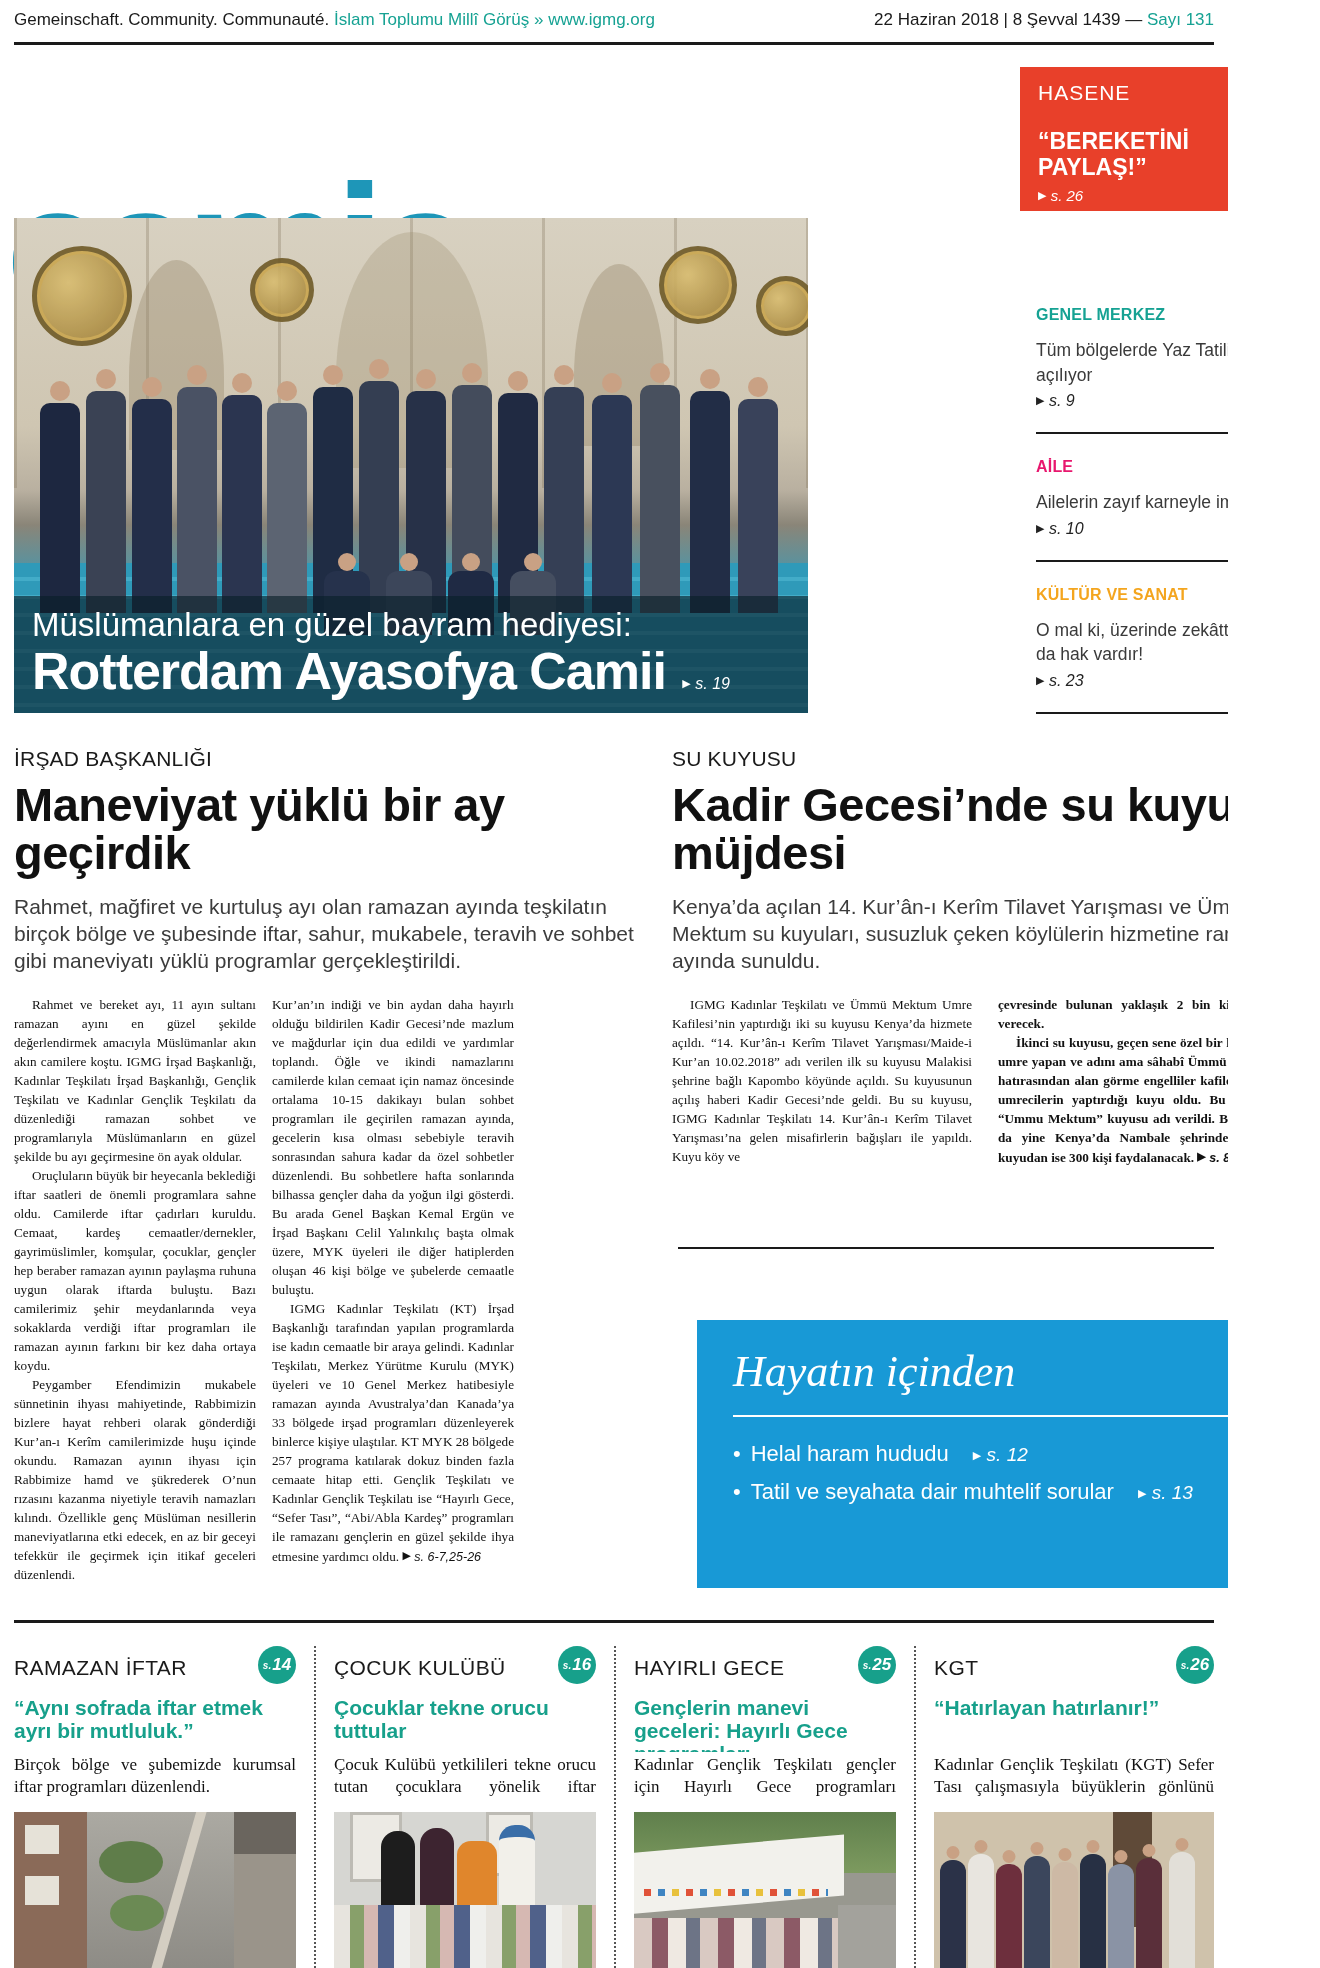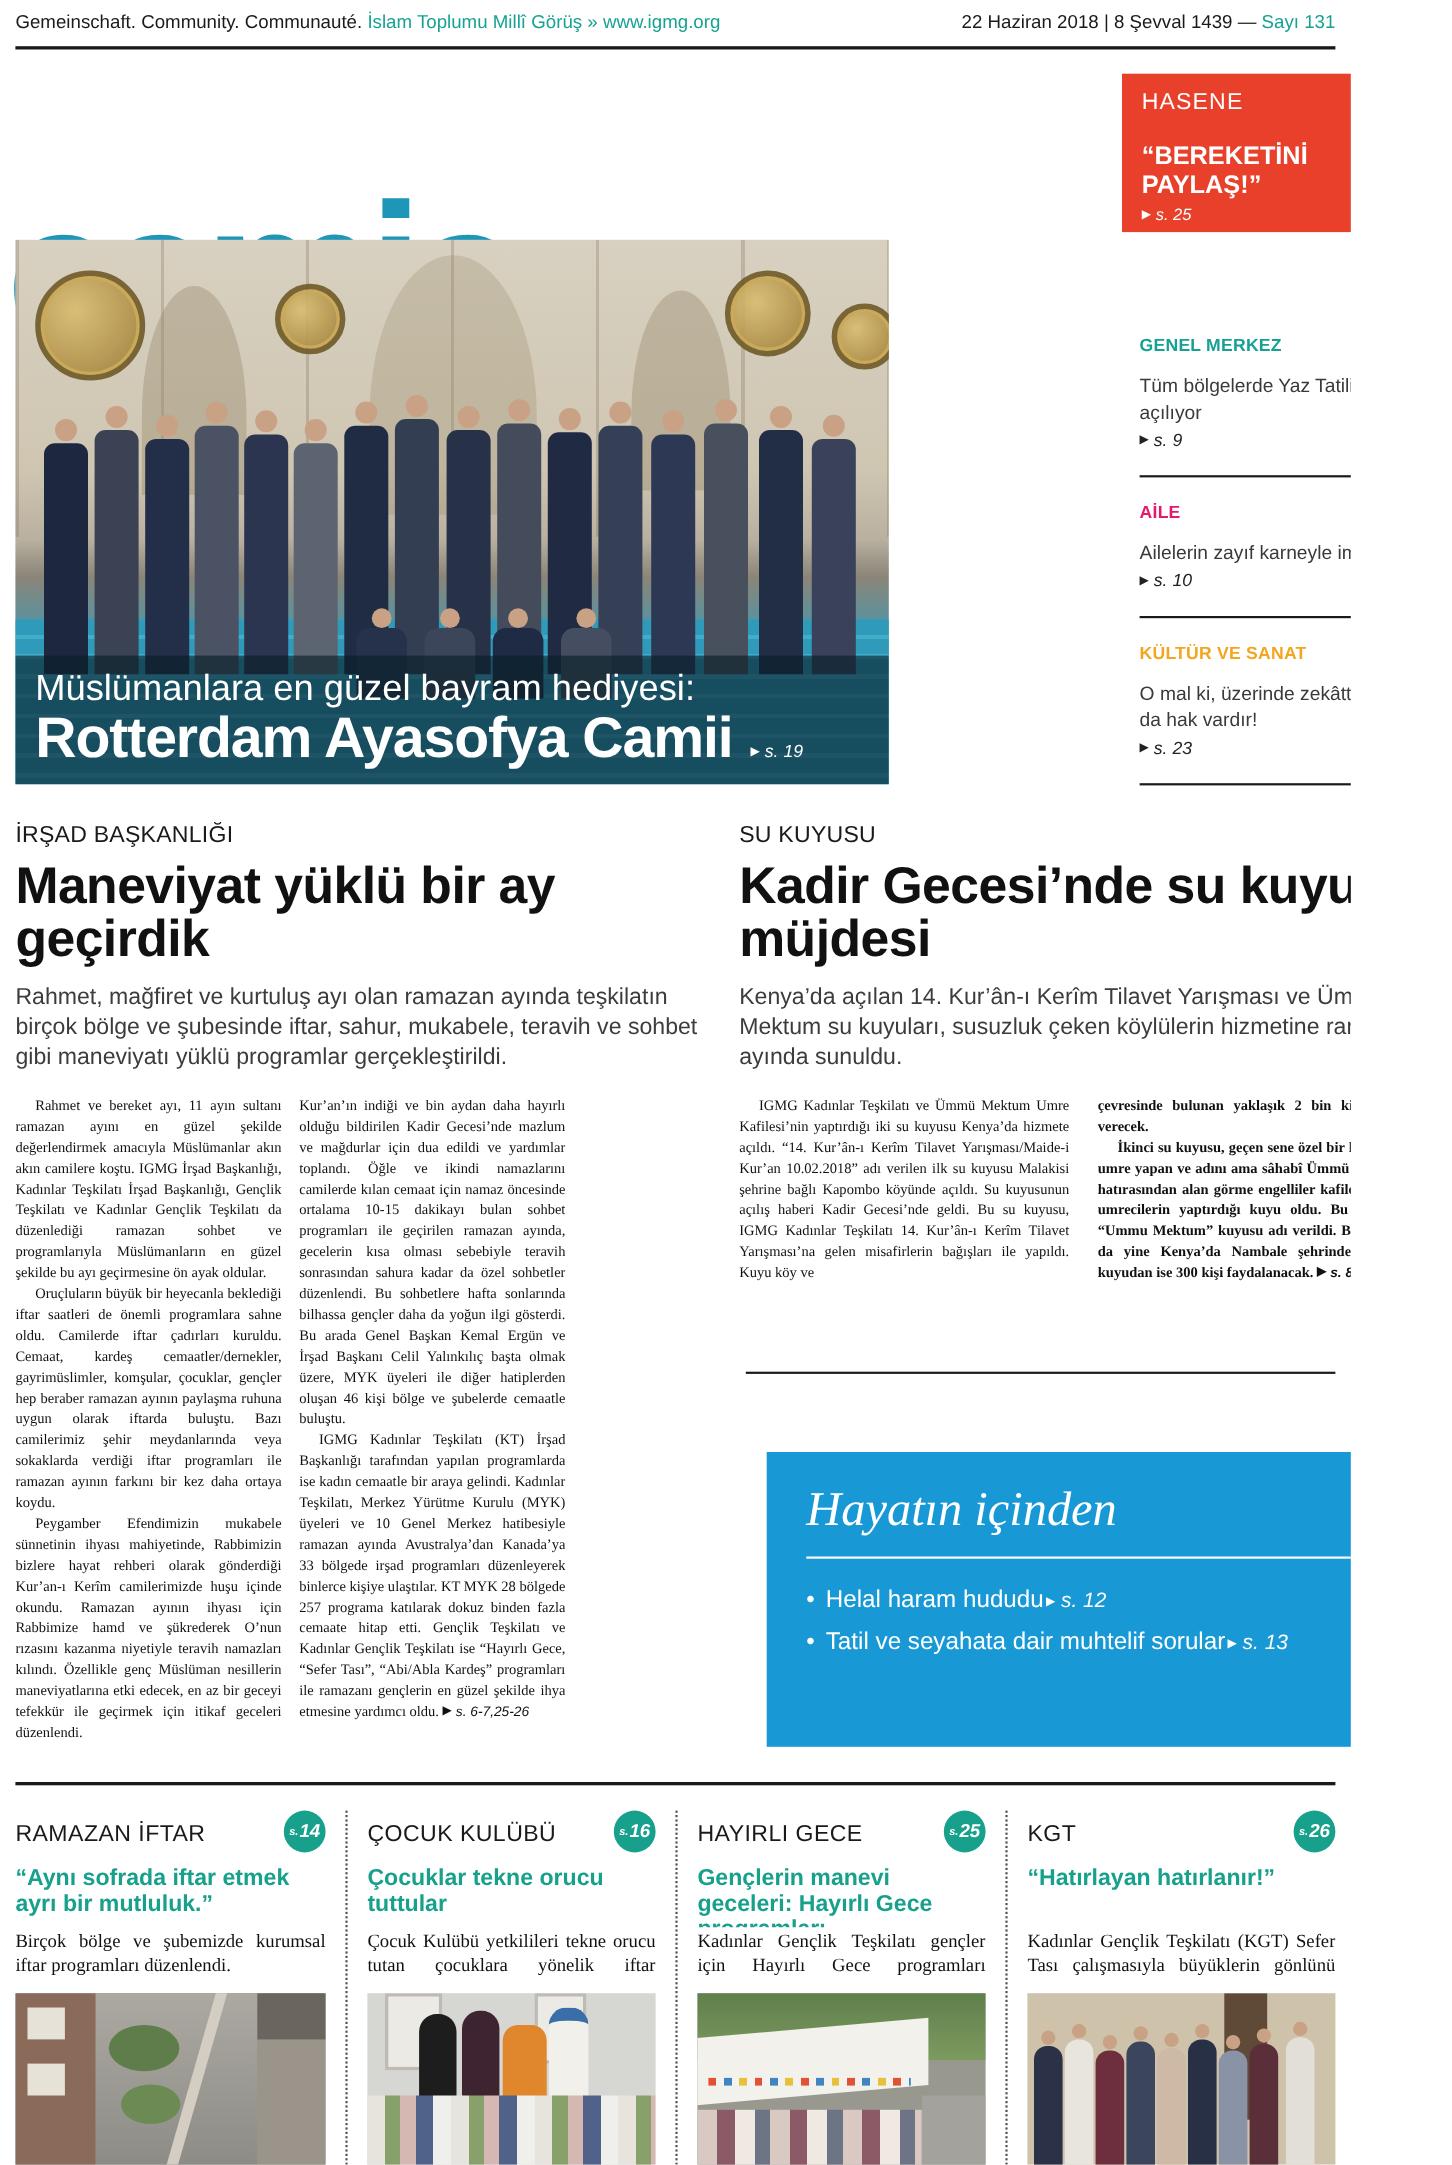--- a/index.html
+++ b/index.html
@@ -78,21 +78,21 @@
   .div-right{position:absolute;left:678px;right:14px;top:1247px;border-top:2px solid #1a1a1a;}
 
   
   .life{position:absolute;left:697px;top:1320px;width:609px;height:268px;background:#1899d6;color:#fff;
         padding:26px 36px;box-sizing:border-box;}
   .life-title{font-family:"Liberation Serif",serif;font-style:italic;font-size:44px;margin:0;
               padding-bottom:18px;border-bottom:2px solid #fff;font-weight:normal;}
   .life-list{margin-top:24px;}
   .life-item{font-size:22px;margin:12px 0;}
   .dot{margin-right:10px;}
-  .lpref{font-style:italic;font-size:19px;margin-left:2px;}
+  .lpref{font-style:italic;font-size:19px;margin-left:24px;}
 
   
   .bottom{position:absolute;left:14px;right:14px;top:1646px;bottom:0;display:grid;
           grid-template-columns:1fr 1fr 1fr 1fr;}
   .bsec{position:relative;padding:0 18px 0 0;}
   .bsec + .bsec{border-left:2px dotted #555;padding-left:18px;}
   .bsec:last-child{padding-right:0;}
   .bhead{display:flex;justify-content:space-between;align-items:center;}
   .bkick{font-size:21px;letter-spacing:.4px;padding-top:6px;}
   .badge{width:38px;height:38px;border-radius:50%;background:#17a08b;color:#fff;flex:0 0 auto;
@@ -119,21 +119,21 @@
       <span>22 Haziran 2018 | 8 Şevval 1439 — </span><span class="teal">Sayı 131</span>
     </div>
   </div>
   <div class="rule rule-top"></div>
 
   <h1 class="logo">camia</h1>
 
   <div class="promo">
     <div class="promo-kicker">HASENE</div>
     <div class="promo-title">“BEREKETİNİ PAYLAŞ!”</div>
-    <div class="promo-pref"><span class="arr">▶</span> <i>s. 25</i></div>
+    <div class="promo-pref"><span class="arr">▶</span> <i>s. 26</i></div>
   </div>
 
   <div class="hero">
     <i class="el stripes"></i>
     <i class="el arch" style="left:115px;top:42px;width:95px;height:190px;"></i>
     <i class="el arch" style="left:322px;top:14px;width:152px;height:236px;background:rgba(150,135,105,.28);"></i>
     <i class="el arch" style="left:560px;top:46px;width:90px;height:182px;"></i>
     <i class="el medal" style="left:18px;top:28px;width:100px;height:100px;"></i>
     <i class="el medal" style="left:236px;top:40px;width:64px;height:64px;"></i>
     <i class="el medal" style="left:645px;top:28px;width:78px;height:78px;"></i>

